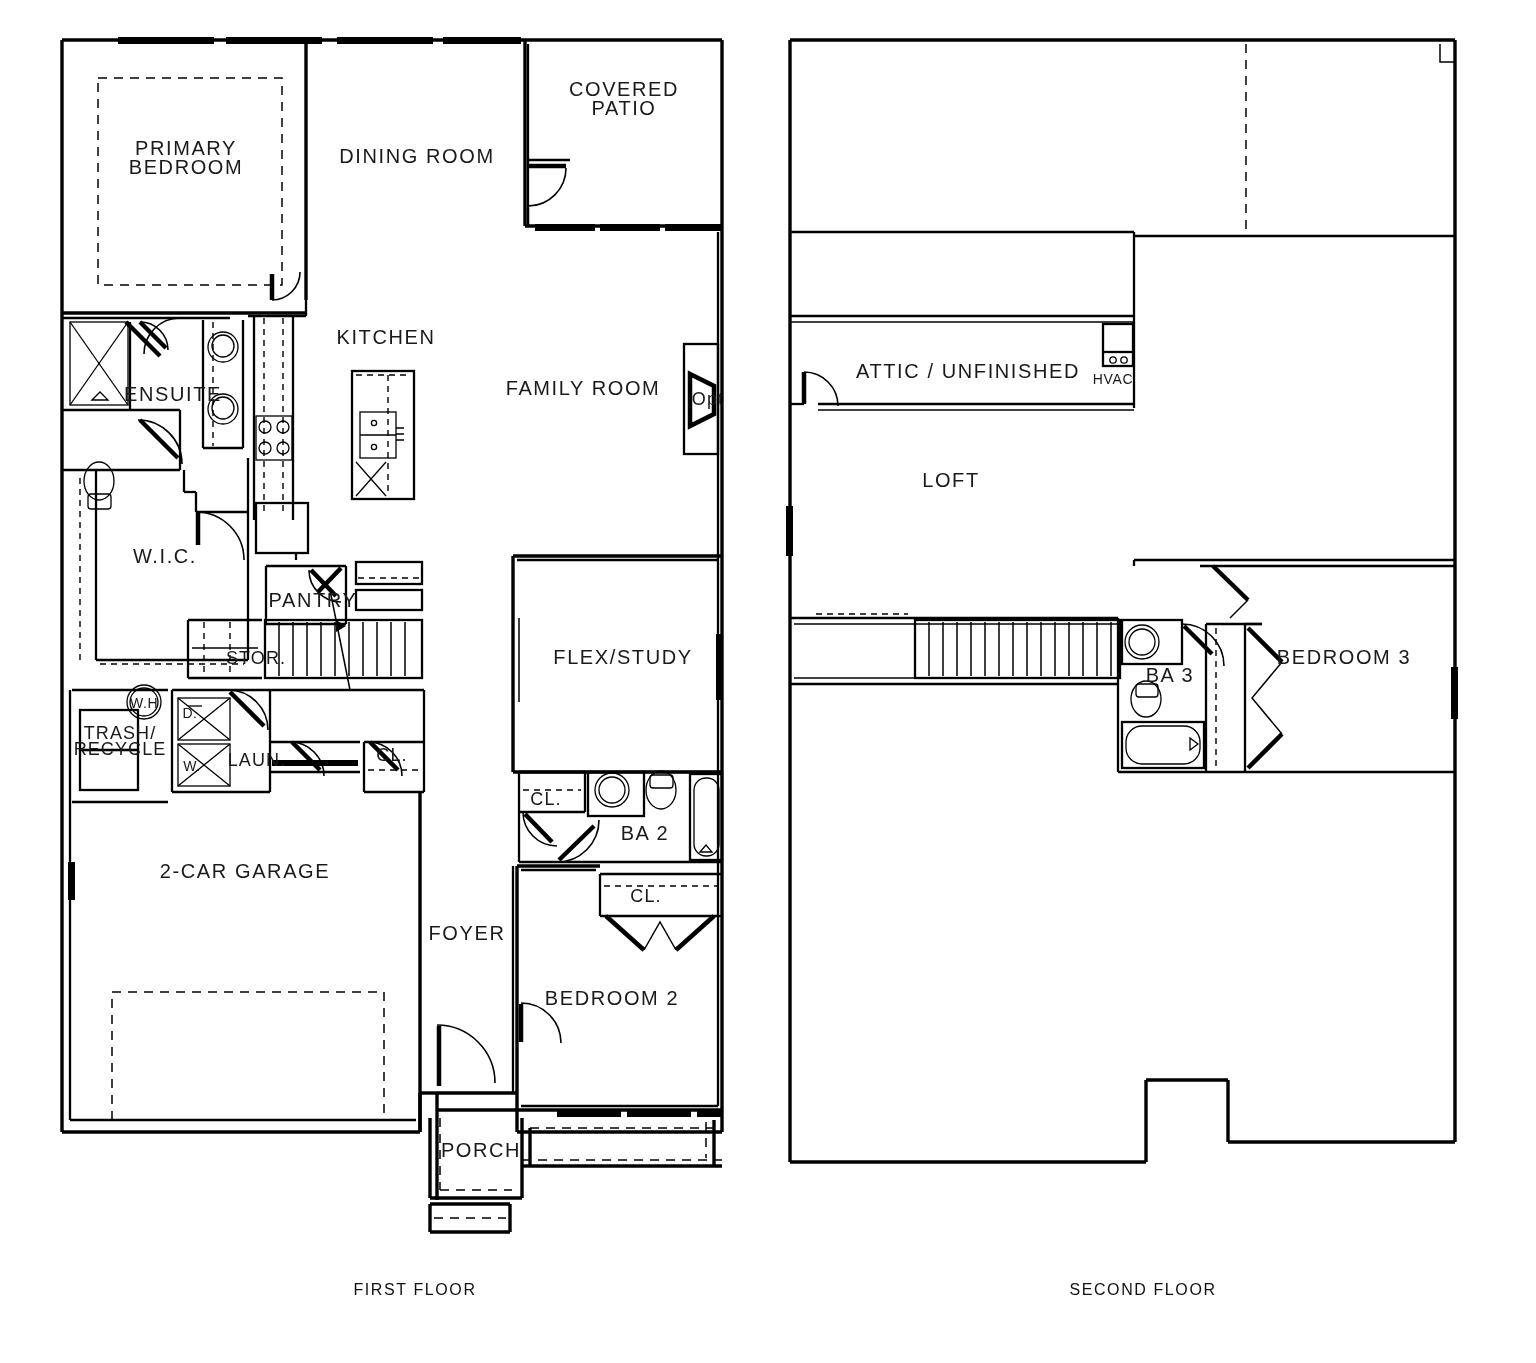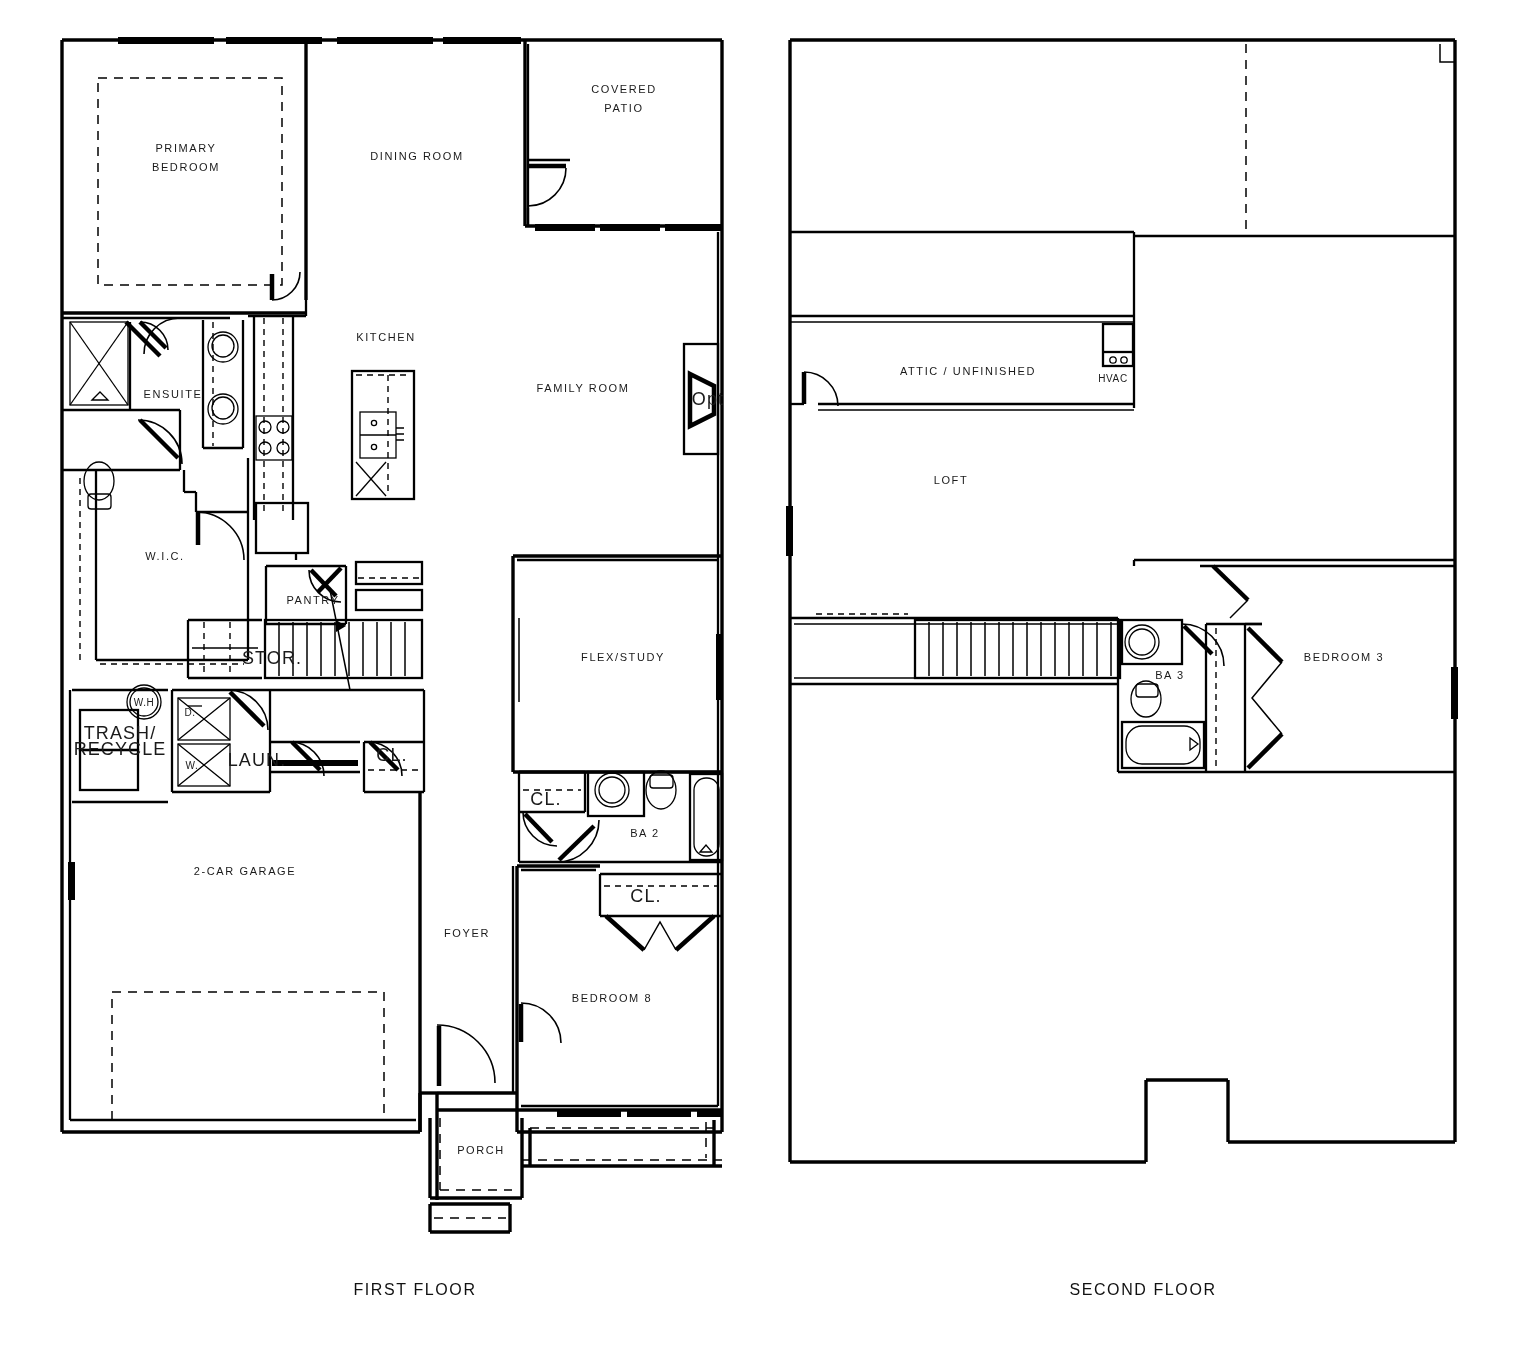--- a/index.html
+++ b/index.html
@@ -3,23 +3,23 @@
 <meta charset="utf-8">
 <style>
   html,body{margin:0;padding:0;background:#ffffff;}
   body{width:1536px;height:1363px;position:relative;
        font-family:"Liberation Sans", sans-serif;
        -webkit-font-smoothing:antialiased;}
   #stage{position:absolute;left:0;top:0;width:1536px;height:1363px;overflow:hidden;background:#fff;}
   svg#plan{position:absolute;left:0;top:0;width:1536px;height:1363px;display:block;}
   .lbl{position:absolute;color:#1a1a1a;letter-spacing:1.4px;white-space:nowrap;
        font-family:"Liberation Sans", sans-serif;}
-  .room-lbl{font-size:11px;letter-spacing:1.6px;}
+  .room-lbl{font-size:20px;letter-spacing:1.6px;}
   .small-lbl{font-size:18px;letter-spacing:1.1px;}
-  .tiny-lbl{font-size:10px;letter-spacing:0.6px;}
+  .tiny-lbl{font-size:14px;letter-spacing:0.6px;}
   .floor-title{font-size:16px;letter-spacing:1.6px;color:#111;}
   .ctr{transform:translateX(-50%);}
 </style>
 </head>
 <body>
 
 <div id="stage">
 
   <svg id="plan" viewBox="0 0 1536 1363">
     <defs>
@@ -494,21 +494,21 @@
       </div>
       <div class="lbl ctr room-lbl" style="left: 173px; top: 384.5px; line-height: 19px; text-align: center;">
         <div>ENSUITE</div>
       </div>
       <div class="lbl ctr room-lbl" style="left: 165px; top: 546.5px; line-height: 19px; text-align: center;">
         <div>W.I.C.</div>
       </div>
       <div class="lbl ctr room-lbl" style="left: 313px; top: 590.5px; line-height: 19px; text-align: center;">
         <div>PANTRY</div>
       </div>
-      <div class="lbl ctr small-lbl" style="left: 272px; top: 650px; line-height: 16px; text-align: left;">
+      <div class="lbl ctr small-lbl" style="left: 256px; top: 650px; line-height: 16px; text-align: left;">
         <div>STOR.</div>
       </div>
       <div class="lbl ctr tiny-lbl" style="left: 144px; top: 697px; line-height: 12px; text-align: center;">
         <div>W.H</div>
       </div>
       <div class="lbl ctr small-lbl" style="left: 120px; top: 725px; line-height: 16px; text-align: center;">
         <div>TRASH/</div>
         <div>RECYCLE</div>
       </div>
       <div class="lbl ctr tiny-lbl" style="left: 190px; top: 707px; line-height: 12px; text-align: center;">
@@ -535,21 +535,21 @@
       <div class="lbl ctr small-lbl" style="left: 546px; top: 791px; line-height: 16px; text-align: center;">
         <div>CL.</div>
       </div>
       <div class="lbl ctr room-lbl" style="left: 645px; top: 823.5px; line-height: 19px; text-align: center;">
         <div>BA 2</div>
       </div>
       <div class="lbl ctr small-lbl" style="left: 646px; top: 888px; line-height: 16px; text-align: center;">
         <div>CL.</div>
       </div>
       <div class="lbl ctr room-lbl" style="left: 612px; top: 988.5px; line-height: 19px; text-align: center;">
-        <div>BEDROOM 8</div>
+        <div>BEDROOM 2</div>
       </div>
       <div class="lbl ctr room-lbl" style="left: 481px; top: 1140.5px; line-height: 19px; text-align: center;">
         <div>PORCH</div>
       </div>
       <div class="lbl ctr small-lbl" style="left: 708px; top: 391px; line-height: 16px; text-align: center;">
         <div>Opt</div>
       </div>
       <div class="lbl ctr room-lbl" style="left: 968px; top: 361.5px; line-height: 19px; text-align: center;">
         <div>ATTIC / UNFINISHED</div>
       </div>

